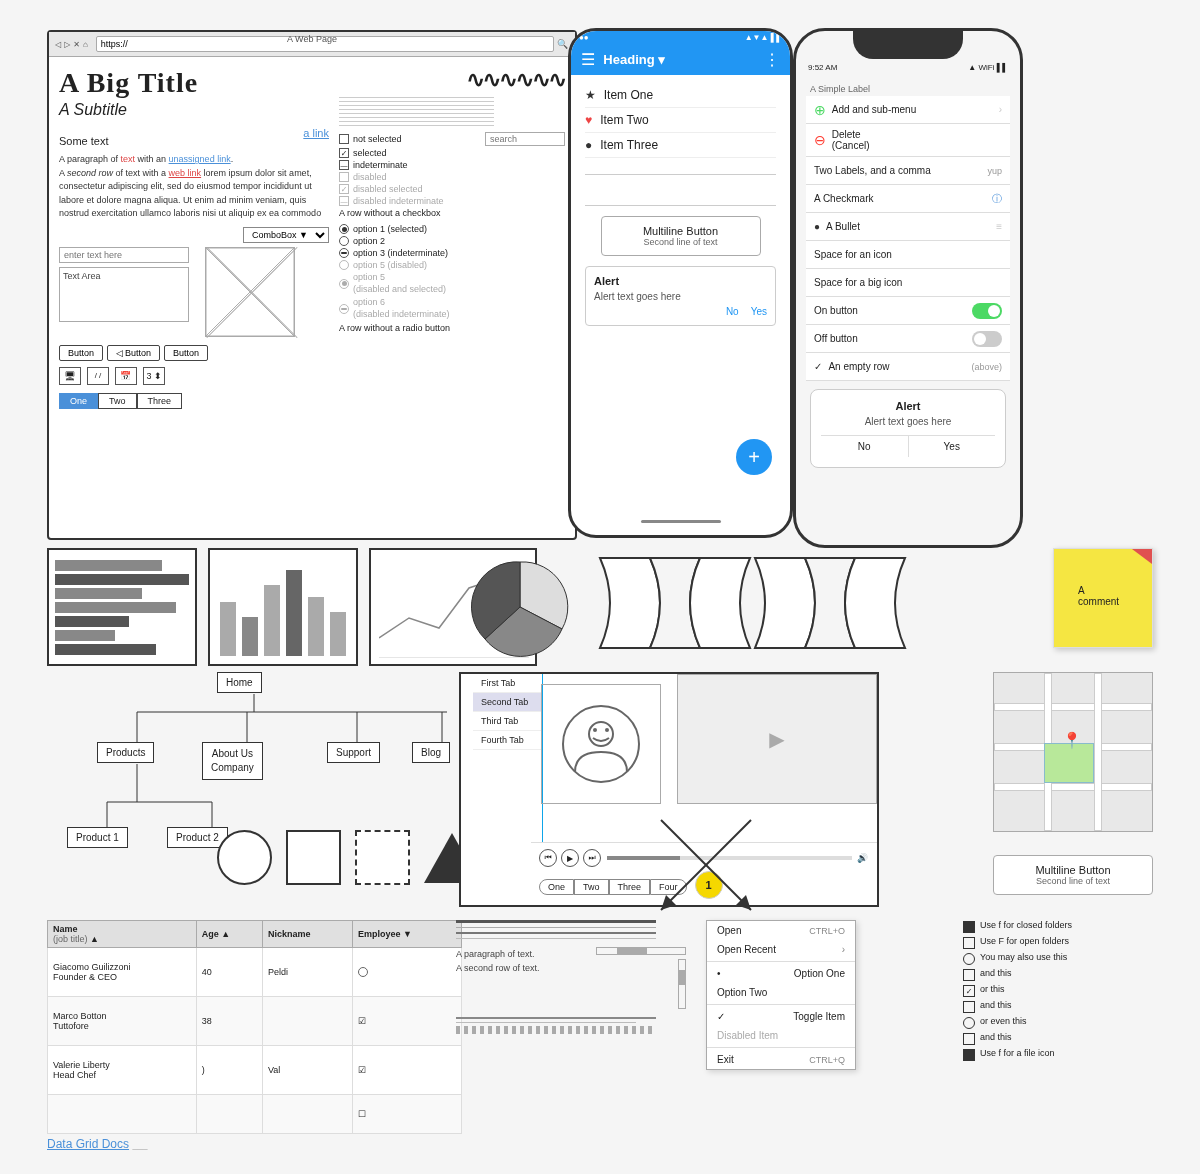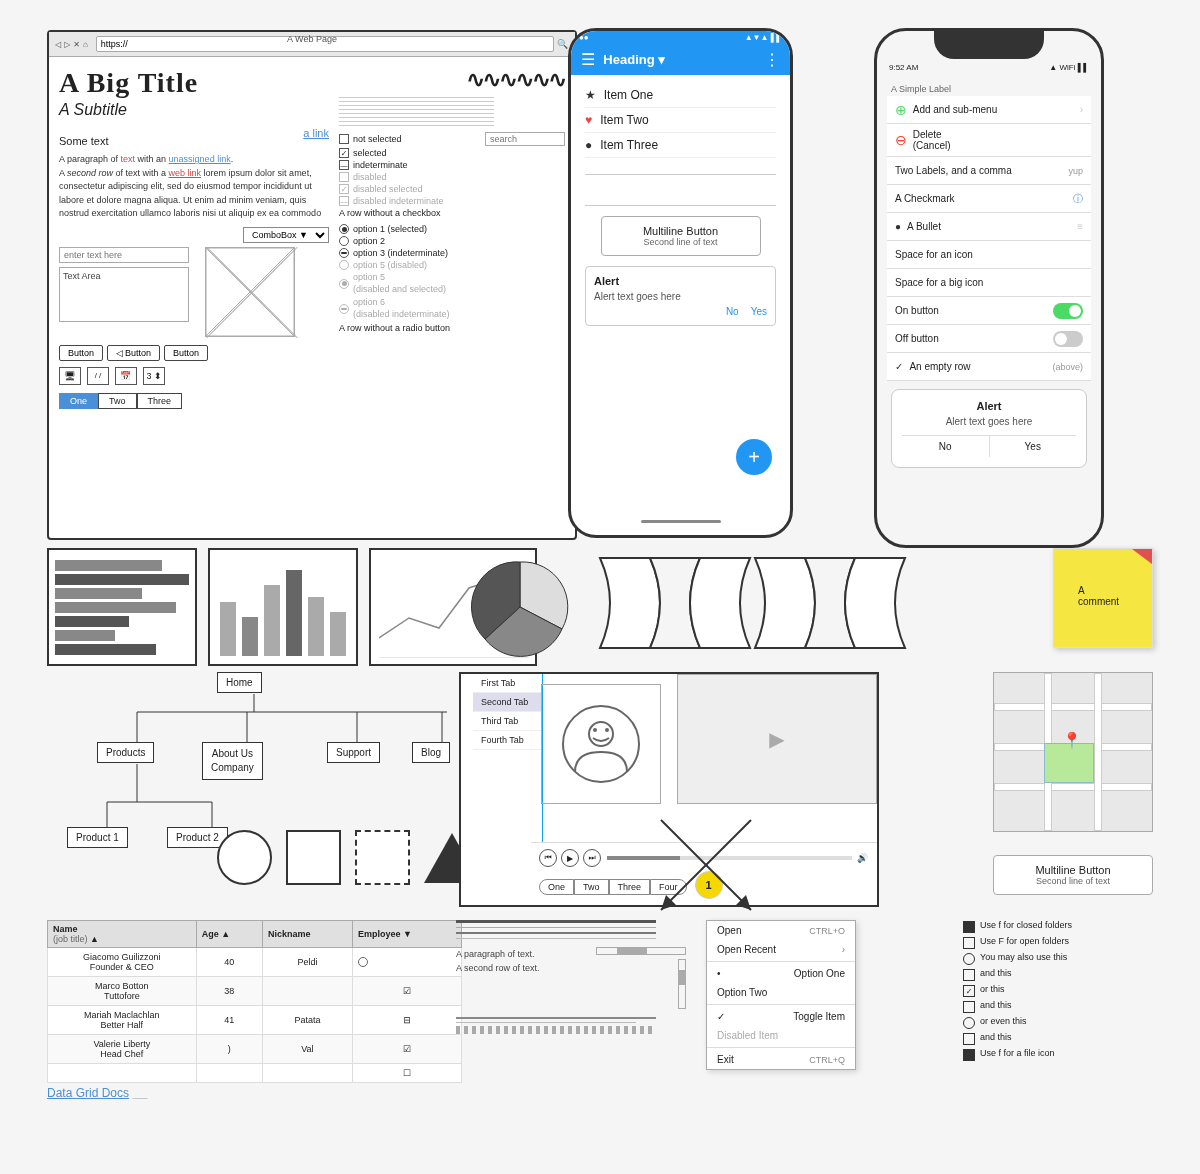--- a/index.html
+++ b/index.html
@@ -359,21 +359,21 @@
       left: 50%;
       transform: translateX(-50%);
       width: 80px; height: 3px;
       background: #888;
       border-radius: 2px;
     }
 
     
     .ios-phone {
       position: absolute;
-      left: 874px; top: 28px;
+      left: 793px; top: 28px;
       width: 230px; height: 520px;
       border: 3px solid #333;
       border-radius: 32px;
       background: #f5f5f5;
       overflow: hidden;
     }
     .ios-content {
       padding: 6px 10px;
       font-size: 10px;
     }
@@ -520,22 +520,21 @@
     }
     .data-table th {
       background: #e0e0e0;
       border: 1px solid #aaa;
       padding: 3px 5px;
       text-align: left;
       cursor: pointer;
     }
     .data-table td {
       border: 1px solid #ddd;
-      padding: 4px 5px;
-      text-align: center;
+      padding: 14px 5px;
     }
     .data-table tr:nth-child(even) td { background: #f9f9f9; }
     .table-link {
       color: #4a90d9;
       text-decoration: underline;
       cursor: pointer;
     }
     .table-radio {
       width: 10px; height: 10px;
       border: 1px solid #666;
@@ -1207,26 +1206,20 @@
               <div class="table-radio"></div>
             </td>
         </tr>
         <tr>
           <td>Marco Botton<br>Tuttofore</td>
           <td>38</td>
           <td></td>
           <td><span class="table-check">☑</span></td>
         </tr>
         <tr>
-          <td>Mariah Maclachlan<br>Better Half</td>
-          <td>41</td>
-          <td>Patata</td>
-          <td><span class="table-check">⊟</span></td>
-        </tr>
-        <tr>
           <td>Valerie Liberty<br>Head Chef</td>
           <td>)</td>
           <td>Val</td>
           <td><span class="table-check">☑</span></td>
         </tr>
         <tr>
           <td></td>
           <td></td>
           <td></td>
           <td><span>☐</span></td>

